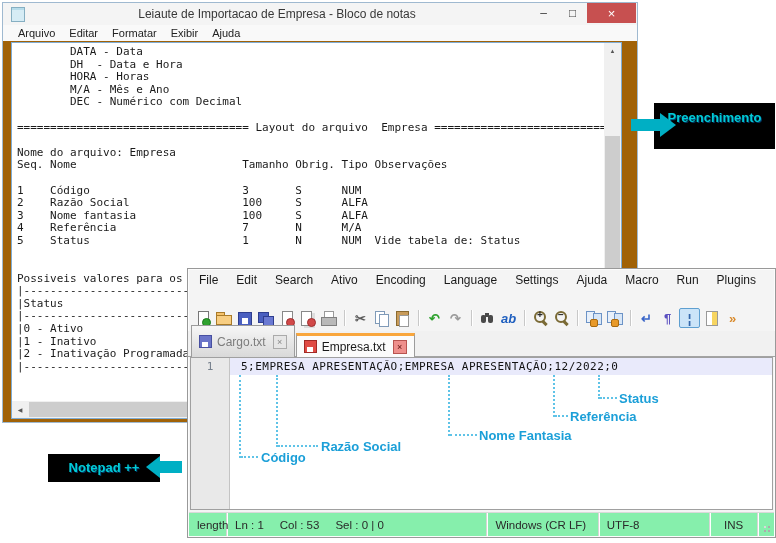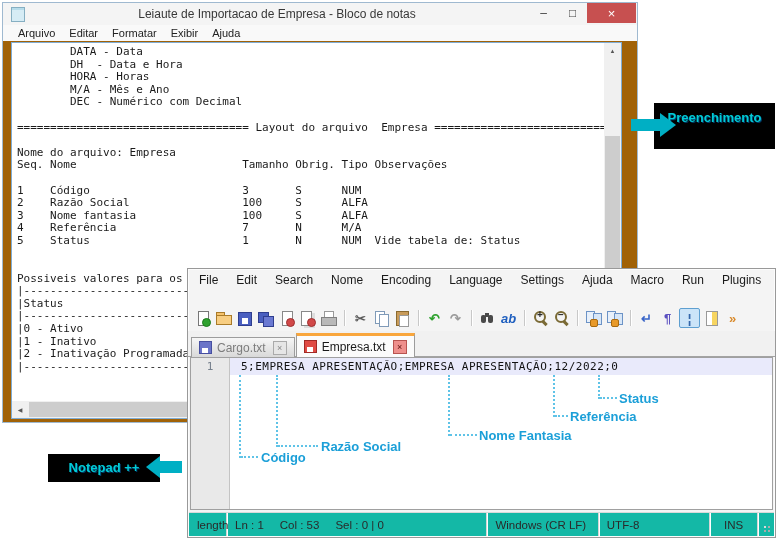--- a/index.html
+++ b/index.html
@@ -103,40 +103,40 @@
   .tbi.active{background:#CBE4F8;border:1px solid #5E9FD0;border-radius:2px;}
   .i-docmap::before{content:"";position:absolute;left:4px;top:2px;width:10px;height:13px;
                     background:linear-gradient(90deg,#fff 50%,#F7D560 50%);border:1px solid #999;}
   .i-more{color:#D98A2B;font-size:14px;}
   
   .npp-tabbar{position:absolute;top:62px;left:0;right:0;height:26px;display:flex;
               align-items:flex-end;padding-left:3px;background:#F1F1F1;
               border-bottom:1px solid #A3A3A3;box-sizing:border-box;}
   .tab{display:flex;align-items:center;gap:5px;padding:0 7px;border:1px solid #9C9C9C;
        border-bottom:none;margin-right:1px;margin-bottom:-1px;font-size:12px;box-sizing:border-box;}
-  .tab.inactive{height:20px;background:linear-gradient(#F6F6F6,#D9D9D9);color:#7C7C7C;}
+  .tab.inactive{height:32px;background:linear-gradient(#F6F6F6,#D9D9D9);color:#7C7C7C;}
   .tab.active{height:24px;background:#FBFBFB;border-top:3px solid #F9A63C;color:#1A1A1A;z-index:2;}
   .flop{position:relative;width:11px;height:11px;flex:0 0 auto;}
   .flop::after{content:"";position:absolute;left:2px;bottom:0;width:6px;height:5px;background:#fff;}
   .flop-blue{background:#6A74C8;border:1px solid #474FA0;}
   .flop-red{background:#E04B44;border:1px solid #A02A26;}
   .tab-close{width:12px;height:12px;display:flex;align-items:center;justify-content:center;
              font-size:9px;border:1px solid #AAA;background:#E6E6E6;color:#888;margin-left:2px;}
   .tab.active .tab-close{background:#EE8F8C;border-color:#B85450;color:#5E0F0C;}
   
   .npp-editor{position:absolute;top:88px;left:2px;right:2px;bottom:27px;border:1px solid #A0A0A0;
               background:#fff;display:flex;}
   .gutter{width:38px;background:#E9E9E9;border-right:1px solid #C4C4C4;text-align:center;
           padding-top:2px;color:#77818D;font-family:"DejaVu Sans Mono",monospace;font-size:11px;}
   .edit-body{flex:1;position:relative;overflow:hidden;}
   .caret-line{height:17px;background:#E9EAFB;display:flex;align-items:center;}
   .code-text{font-family:"DejaVu Sans Mono",monospace;font-size:11px;letter-spacing:0.5px;
              color:#111;padding-left:11px;white-space:pre;}
   
-  .npp-statusbar{position:absolute;left:1px;right:1px;bottom:1px;height:23px;background:#14b8a6;
+  .npp-statusbar{position:absolute;left:1px;right:1px;bottom:1px;height:23px;background:#86efac;
                  border-top:1px solid #D9D9D9;display:flex;align-items:stretch;
                  font-size:11.5px;color:#2A2A2A;}
   .sb-cell{display:flex;align-items:center;padding:0 8px;border-right:1px solid #D5D5D5;
            box-shadow:1px 0 0 #fff;box-sizing:border-box;white-space:nowrap;}
   .sb-doc{width:38px;}
   .sb-pos{width:262px;gap:16px;}
   .sb-eol{width:112px;}
   .sb-enc{width:112px;}
   .sb-ins{width:48px;justify-content:center;}
   .sb-grip{flex:1;position:relative;border-right:none;}
@@ -220,21 +220,21 @@
       </div>
     </div>
   </section>
 
   <section class="npp-window">
     <div class="npp-menubar">
       <div class="npp-menu-row">
         <span class="npp-menu-item">File</span>
         <span class="npp-menu-item">Edit</span>
         <span class="npp-menu-item">Search</span>
-        <span class="npp-menu-item">Nome</span>
+        <span class="npp-menu-item">Ativo</span>
         <span class="npp-menu-item">Encoding</span>
         <span class="npp-menu-item">Language</span>
         <span class="npp-menu-item">Settings</span>
         <span class="npp-menu-item">Ajuda</span>
         <span class="npp-menu-item">Macro</span>
         <span class="npp-menu-item">Run</span>
         <span class="npp-menu-item">Plugins</span>
       </div>
     </div>
     <div class="npp-toolbar">

